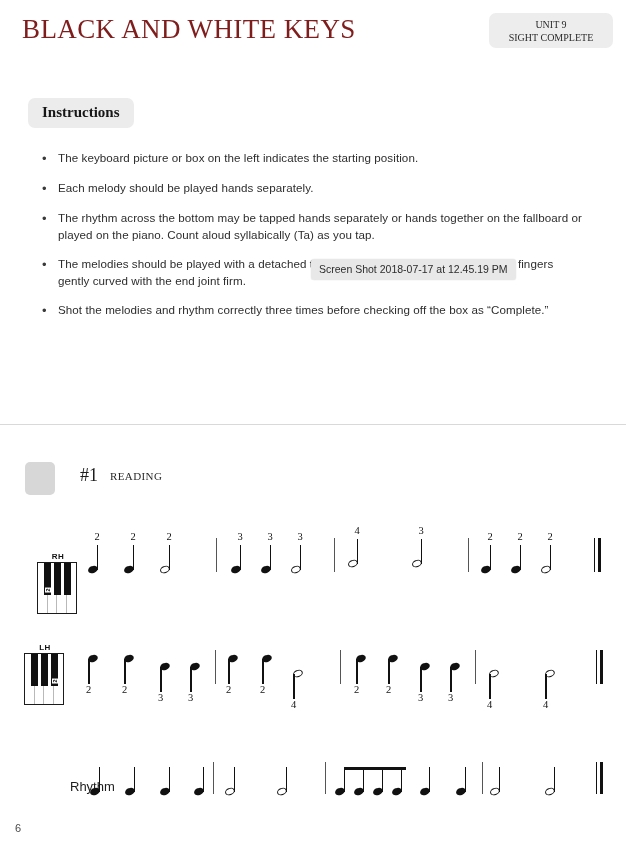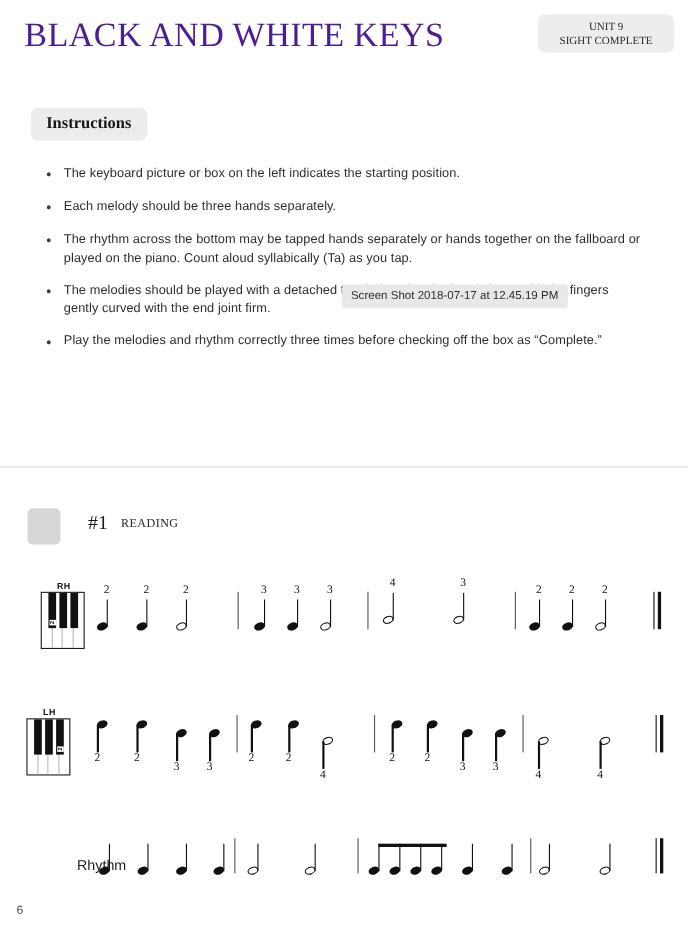--- a/index.html
+++ b/index.html
@@ -15,23 +15,23 @@
     color: #231f20;
     overflow: hidden;
   }
 
   
   #page-title {
     position: absolute;
     left: 22px;
     top: 14px;
     font-family: "Liberation Serif", serif;
-    font-size: 31px;
+    font-size: 27px;
     letter-spacing: 0.4px;
-    color: #4c1d95;
+    color: #7f1d1d;
     white-space: nowrap;
   }
   #unit-badge {
     position: absolute;
     left: 489px;
     top: 13px;
     width: 124px;
     height: 35px;
     background: #ededed;
     border-radius: 7px;
@@ -269,45 +269,45 @@
 
 <div id="instructions-badge">Instructions</div>
 
 <div id="instructions-list">
   <div class="instr-item">
     <div class="instr-bullet">•</div>
     <div class="instr-text">The keyboard picture or box on the left indicates the starting position.</div>
   </div>
   <div class="instr-item">
     <div class="instr-bullet">•</div>
-    <div class="instr-text">Each melody should be three hands separately.</div>
+    <div class="instr-text">Each melody should be played hands separately.</div>
   </div>
   <div class="instr-item">
     <div class="instr-bullet">•</div>
     <div class="instr-text">The rhythm across the bottom may be tapped hands separately or hands together on the fallboard or played on the piano. Count aloud syllabically (Ta) as you tap.</div>
   </div>
   <div class="instr-item">
     <div class="instr-bullet">•</div>
     <div class="instr-text">The melodies should be played with a detached touch, keeping the hand shape with the fingers gently curved with the end joint firm.</div>
   </div>
   <div class="instr-item">
     <div class="instr-bullet">•</div>
-    <div class="instr-text">Play the melodies and rhythm correctly three times before checking off the box as “Complete.”</div>
+    <div class="instr-text">Shot the melodies and rhythm correctly three times before checking off the box as “Complete.”</div>
   </div>
 </div>
 
 <div id="screenshot-tooltip">Screen Shot 2018-07-17 at 12.45.19 PM</div>
 
 <div id="section-divider"></div>
 
 <div id="complete-checkbox"></div>
 <div id="exercise-number">#1</div>
 <div id="complete-label">READING</div>
 
-<div class="kbd-wrap" style="left:24px; top:528px;padding-left:13px;">
+<div class="kbd-wrap" style="left:24px; top:552px;padding-left:13px;">
   <div class="kbd-label">RH</div>
   <div class="kbd-box">
     <div class="kbd-white" style="left:0;"></div>
     <div class="kbd-white" style="left:25%;"></div>
     <div class="kbd-white" style="left:50%;"></div>
     <div class="kbd-white" style="left:75%; border-right:none;"></div>
     <div class="kbd-black" style="left:6px;">
       <span class="kbd-fing marked">2</span>
     </div>
     <div class="kbd-black" style="left:16px;"></div>

